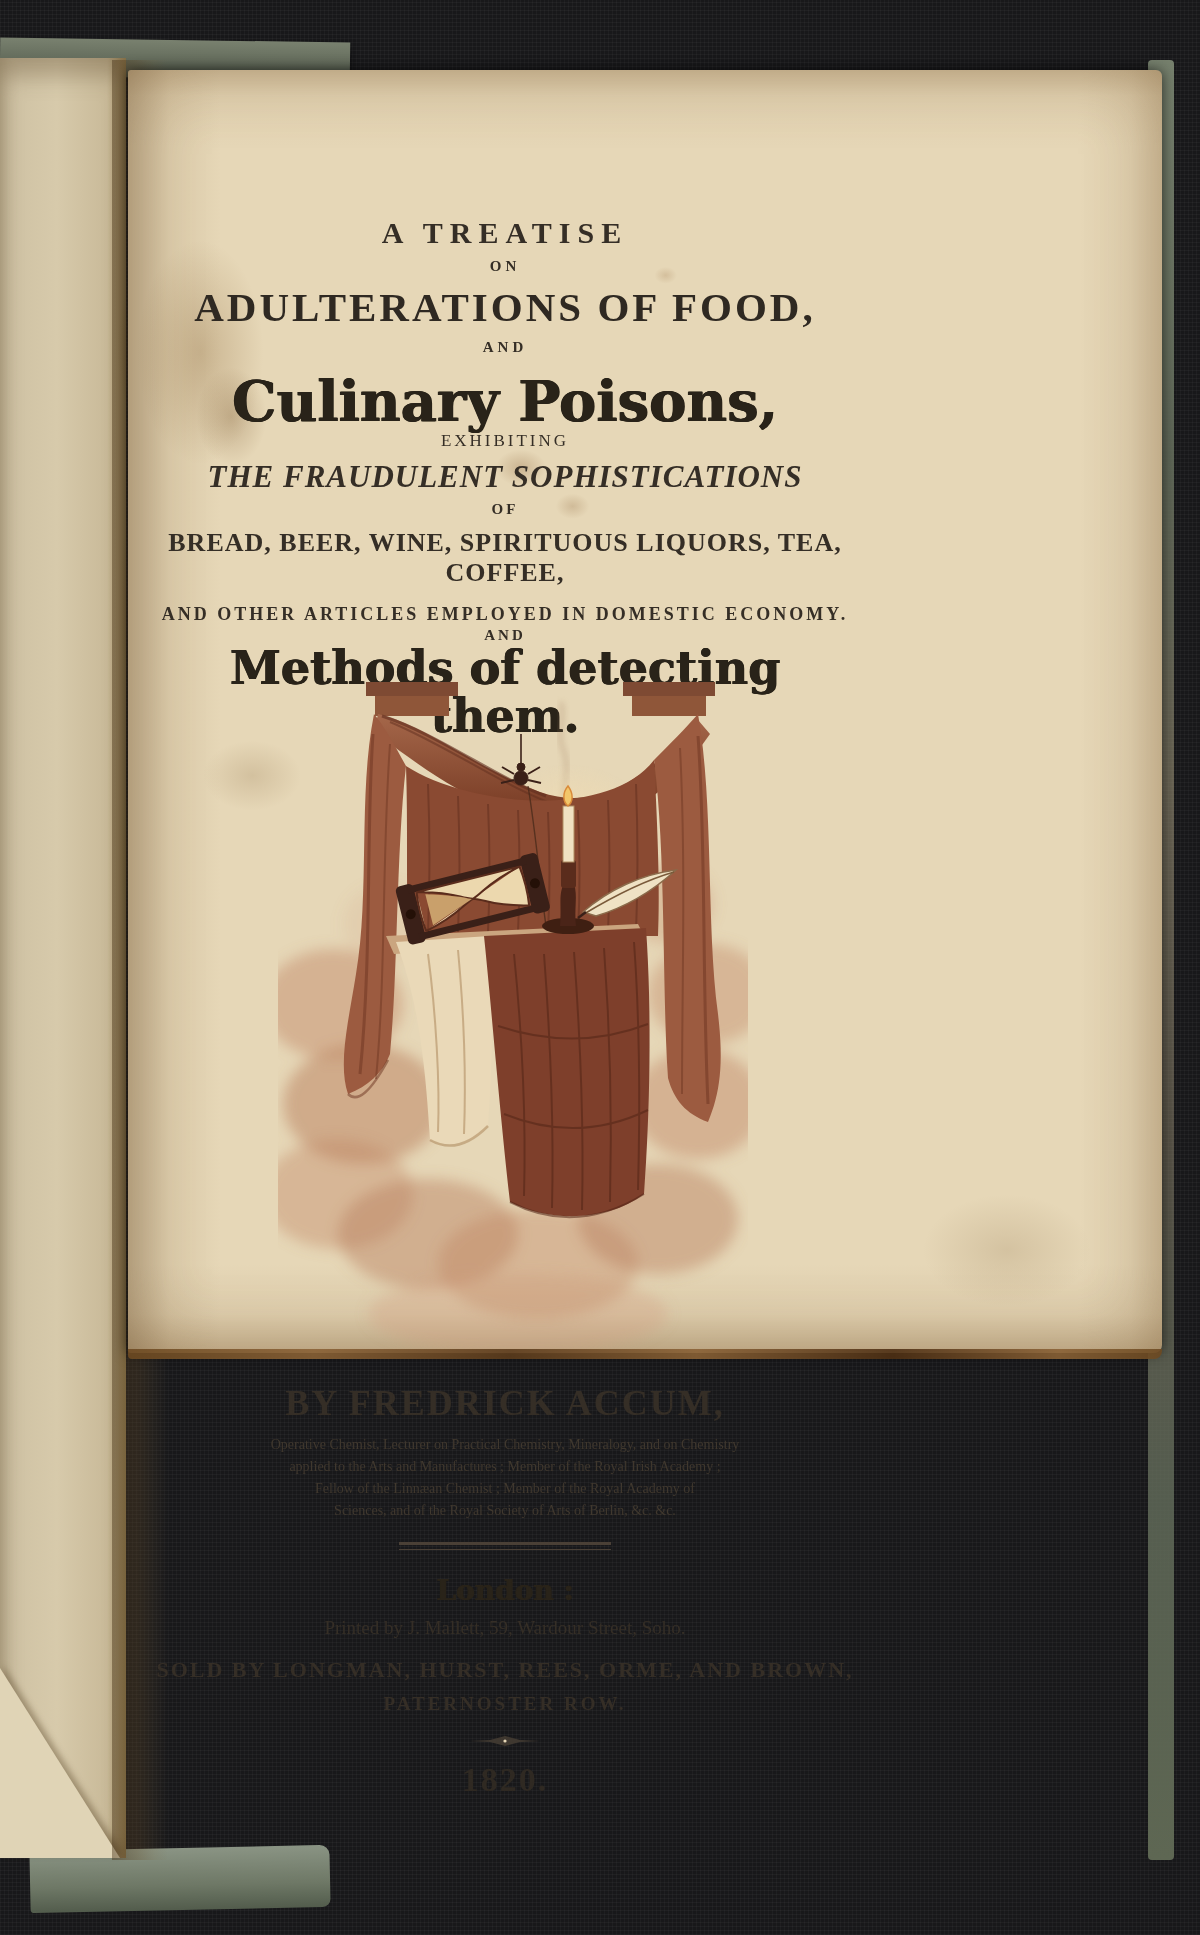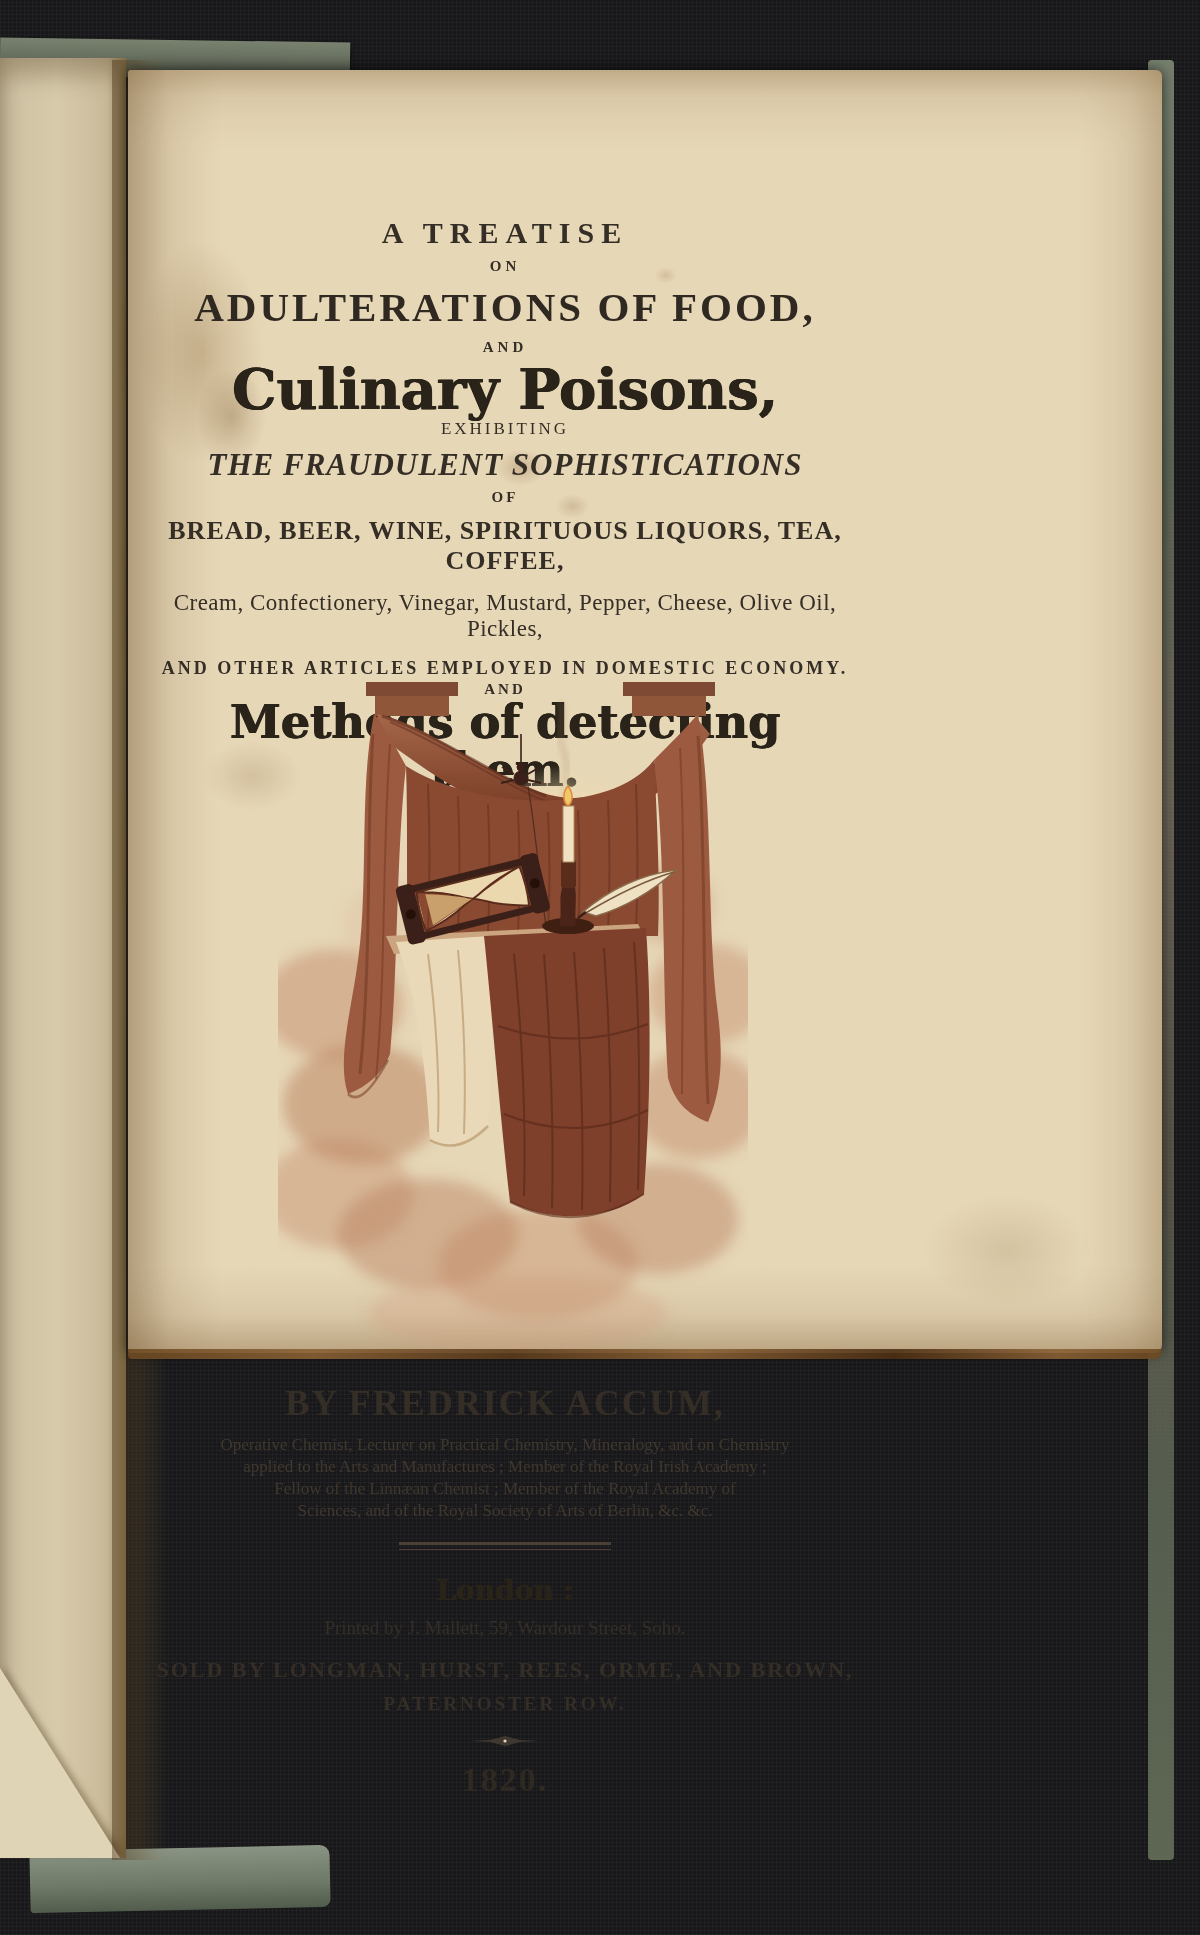--- a/index.html
+++ b/index.html
@@ -90,32 +90,32 @@
   .colophon{left:22px;top:1312px;width:710px;}
   .vignette{position:absolute;left:150px;top:604px;width:470px;height:680px;}
 
   .t-treatise{font-size:30px;letter-spacing:7px;font-weight:bold;}
   .t-small{font-size:15px;letter-spacing:4px;font-weight:bold;margin-top:8px;}
   .t-main{font-size:41px;letter-spacing:3px;font-weight:bold;margin-top:8px;color:#2f2922;}
   .blackletter{
     font-family:"DejaVu Serif",serif;font-weight:bold;color:#292319;
     text-shadow:0.7px 0 0 #292319, -0.4px 0 0 #292319;
   }
-  .t-culinary{font-size:56px;margin-top:4px;line-height:1.05;}
+  .t-culinary{font-size:56px;margin-top:16px;line-height:1.05;}
   .t-exhibiting{font-size:17px;letter-spacing:3px;font-weight:normal;}
   .t-fraud{font-size:31px;font-style:italic;font-weight:bold;letter-spacing:1px;margin-top:8px;}
   .t-of{font-size:15px;letter-spacing:3px;font-weight:bold;margin-top:6px;}
   .t-bread{font-size:26px;font-weight:bold;letter-spacing:1px;margin-top:10px;}
   .t-cream{font-size:23px;margin-top:14px;letter-spacing:.5px;}
   .t-andother{font-size:18px;font-weight:bold;letter-spacing:3px;margin-top:16px;}
   .t-and2{font-size:15px;letter-spacing:3px;font-weight:bold;margin-top:2px;}
   .t-methods{font-size:46px;margin-top:0px;line-height:1.05;}
 
   .t-byline{font-size:36px;font-weight:bold;letter-spacing:2px;}
-  .t-creds{font-size:17px;line-height:22px;margin-top:10px;color:#40382e;}
+  .t-creds{font-size:14px;line-height:22px;margin-top:10px;color:#40382e;}
   .rule2{
     width:212px;height:4px;margin:20px auto 0 auto;
     border-top:3px solid #4a4036;border-bottom:1px solid #4a4036;
   }
   .t-london{font-size:28px;margin-top:24px;}
   .t-printer{font-size:19px;margin-top:10px;}
   .t-sold{font-size:22px;font-weight:bold;letter-spacing:2px;margin-top:18px;}
   .t-pater{font-size:19px;font-weight:bold;letter-spacing:3px;margin-top:10px;}
   .ornament{margin:20px auto 0 auto;width:70px;height:12px;}
   .t-year{font-size:34px;font-weight:bold;letter-spacing:2px;margin-top:10px;color:#2f2922;}
@@ -139,21 +139,20 @@
     <div class="centercol masthead">
       <div class="t-treatise">A TREATISE</div>
       <div class="t-small">ON</div>
       <div class="t-main">ADULTERATIONS OF FOOD,</div>
       <div class="t-small">AND</div>
       <div class="t-culinary blackletter">Culinary Poisons,</div>
       <div class="t-exhibiting">EXHIBITING</div>
       <div class="t-fraud">THE FRAUDULENT SOPHISTICATIONS</div>
       <div class="t-of">OF</div>
       <div class="t-bread">BREAD, BEER, WINE, SPIRITUOUS LIQUORS, TEA, COFFEE,</div>
-      <div class="t-cream">Cream, Confectionery, Vinegar, Mustard, Pepper, Cheese, Olive Oil, Pickles,</div>
       <div class="t-andother">AND OTHER ARTICLES EMPLOYED IN DOMESTIC ECONOMY.</div>
       <div class="t-and2">AND</div>
       <div class="t-methods blackletter">Methods of detecting them.</div>
     </div>
 
     <svg class="vignette" viewBox="0 0 470 680" xmlns="http://www.w3.org/2000/svg">
       <defs>
         <filter id="soft" x="-40%" y="-40%" width="180%" height="180%">
           <feGaussianBlur stdDeviation="7"></feGaussianBlur>
         </filter>

